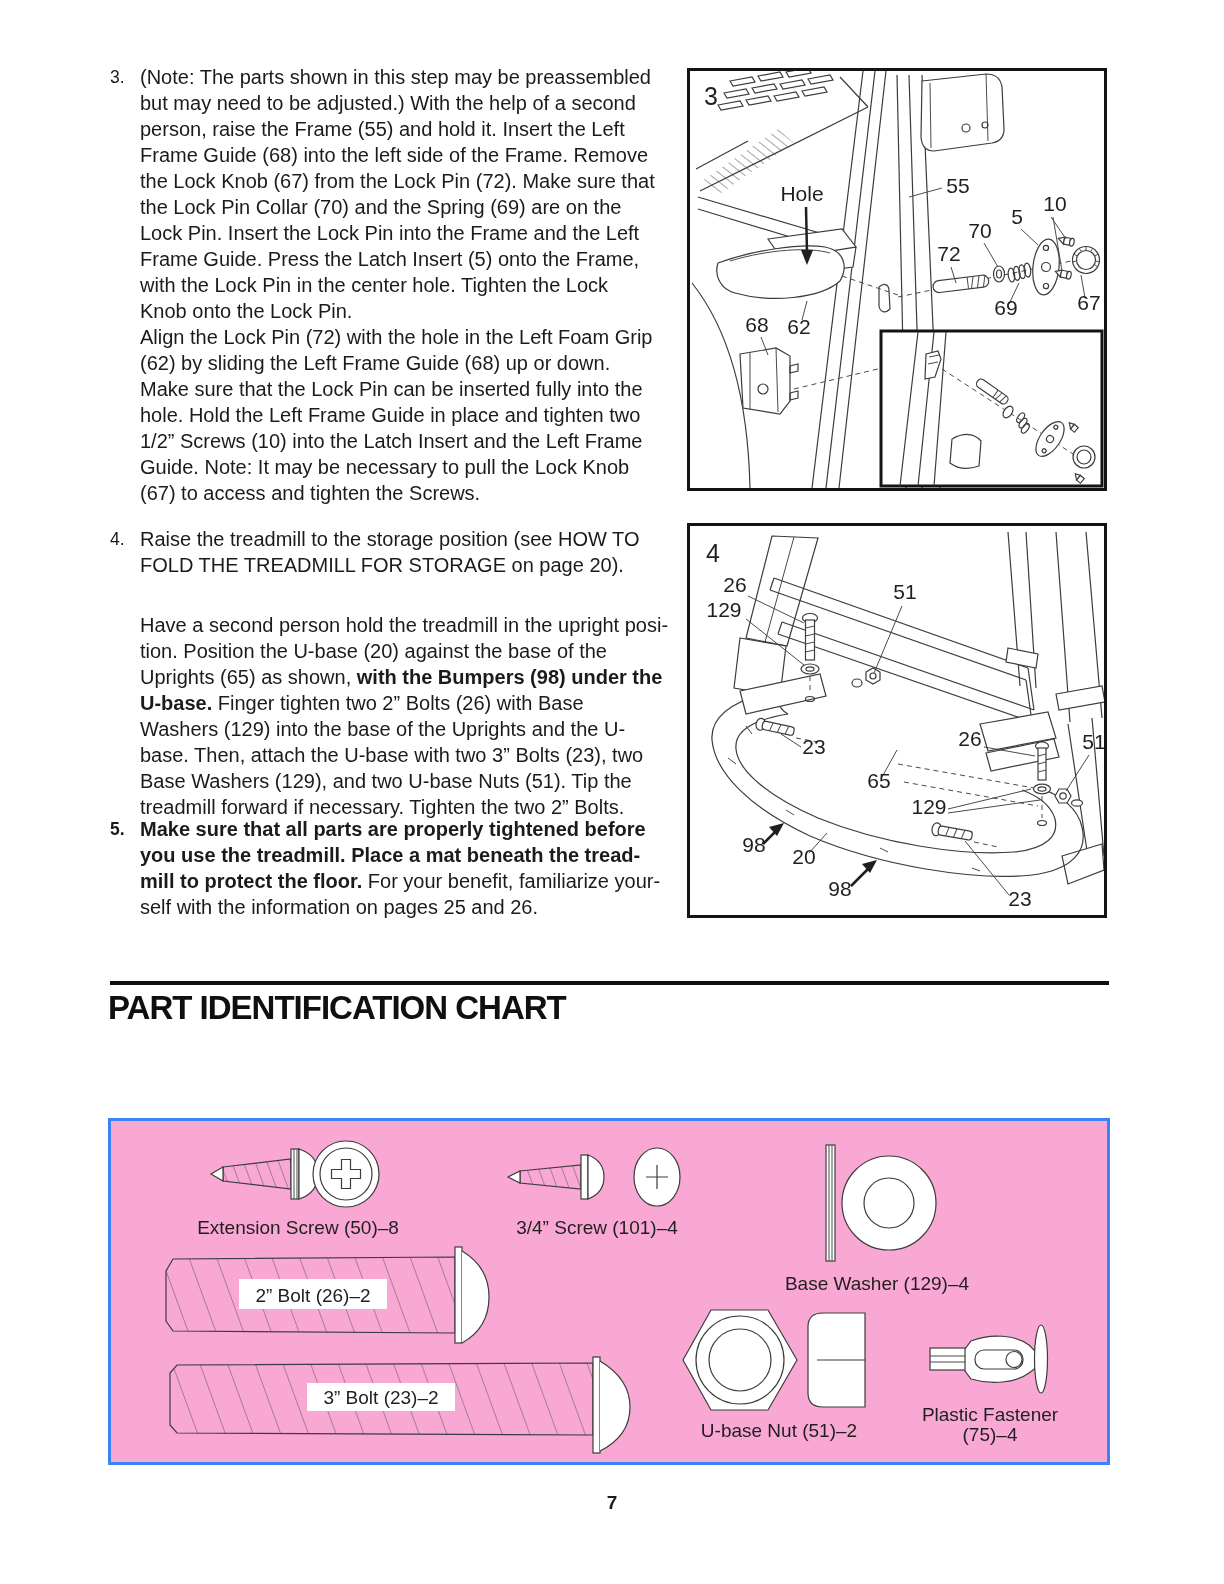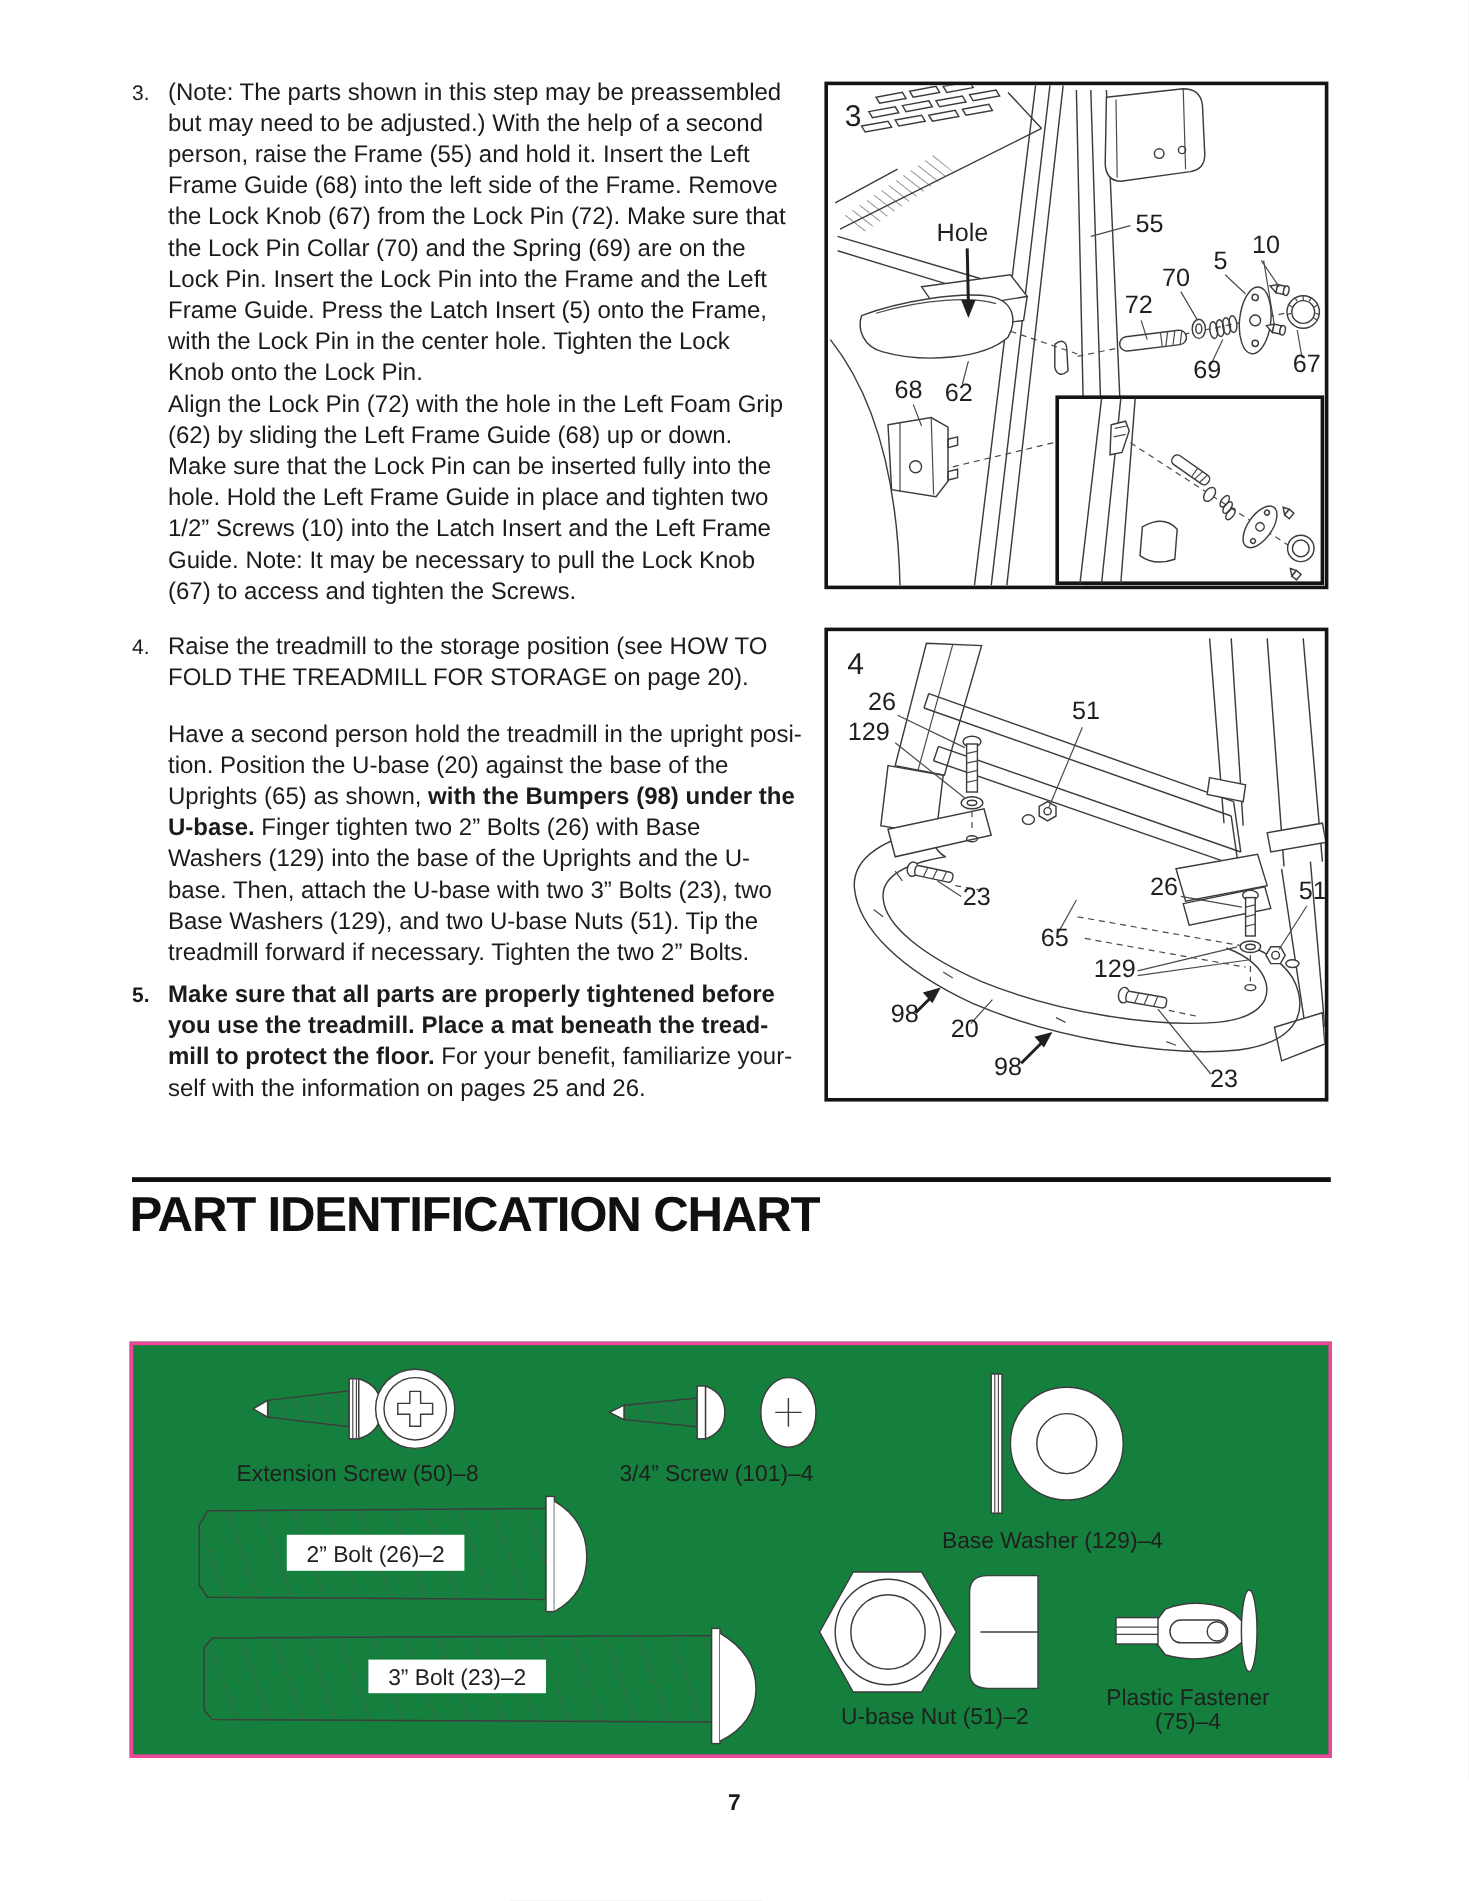--- a/index.html
+++ b/index.html
@@ -6,23 +6,23 @@
   .page{position:relative;width:1224px;height:1584px;background:#ffffff;overflow:hidden;
         font-family:"Liberation Sans","DejaVu Sans",sans-serif;color:#1b1b1b;margin:0 auto;}
   .step{position:absolute;display:flex;}
   .step .num{width:30px;flex:0 0 30px;font-size:17.5px;line-height:26px;}
   .step .txt{width:552px;font-size:20px;line-height:26px;}
   .para{white-space:pre-line;}
   .b{font-weight:bold;}
   .figbox{position:absolute;border:3px solid #141414;background:#fff;box-sizing:border-box;}
   .figbox svg{width:100%;height:100%;}
   .rule{position:absolute;left:110px;width:999px;height:4px;background:#101010;}
-  .h1{position:absolute;left:108px;top:989px;font-size:41px;font-weight:bold;letter-spacing:-1px;color:#101010;}
+  .h1{position:absolute;left:108px;top:989px;font-size:33px;font-weight:bold;letter-spacing:-1px;color:#101010;}
   .sub{position:absolute;left:110px;top:1045px;font-size:17.5px;font-weight:bold;letter-spacing:-0.2px;}
-  .chartbox{position:absolute;left:108px;top:1118px;width:1002px;height:347px;border:3px solid #ec4899;box-sizing:border-box;background:#15803d;}
+  .chartbox{position:absolute;left:108px;top:1118px;width:1002px;height:347px;border:3px solid #3b82f6;box-sizing:border-box;background:#f9a8d4;}
   .chartbox svg{width:996px;height:341px;display:block;}
   .pageno{position:absolute;left:0;top:1492px;width:1224px;text-align:center;font-size:19px;font-weight:bold;}
   svg text{font-family:"Liberation Sans","DejaVu Sans",sans-serif;}
   .lab{font-size:21px;fill:#1f1f1f;}
   .fignum{font-size:25px;fill:#1f1f1f;}
   .plab{font-size:19px;fill:#1f1f1f;}
   .ln{stroke:#3c3c3c;stroke-width:1.2;fill:none;}
   .lnw{stroke:#3c3c3c;stroke-width:1.2;fill:#ffffff;}
   .thin{stroke:#4a4a4a;stroke-width:1;fill:none;}
   .dash{stroke:#4a4a4a;stroke-width:1;fill:none;stroke-dasharray:5 4;}
@@ -201,21 +201,21 @@
         </g>
       </g>
     </svg>
   </div>
 
   <div class="step" style="left:110px;top:526px;">
     <div class="num">4.</div>
     <div class="txt">
       <div class="para">Raise the treadmill to the storage position (see HOW TO
 FOLD THE TREADMILL FOR STORAGE on page 20).</div>
-      <div class="para" style="margin-top:21px;"><span>Have a second person hold the treadmill in the upright posi-
+      <div class="para" style="margin-top:34px;"><span>Have a second person hold the treadmill in the upright posi-
 tion. Position the U-base (20) against the base of the
 Uprights (65) as shown, </span><span class="b">with the Bumpers (98) under the
 U-base.</span><span> Finger tighten two 2” Bolts (26) with Base
 Washers (129) into the base of the Uprights and the U-
 base. Then, attach the U-base with two 3” Bolts (23), two
 Base Washers (129), and two U-base Nuts (51). Tip the
 treadmill forward if necessary. Tighten the two 2” Bolts.</span></div>
     </div>
   </div>
 

